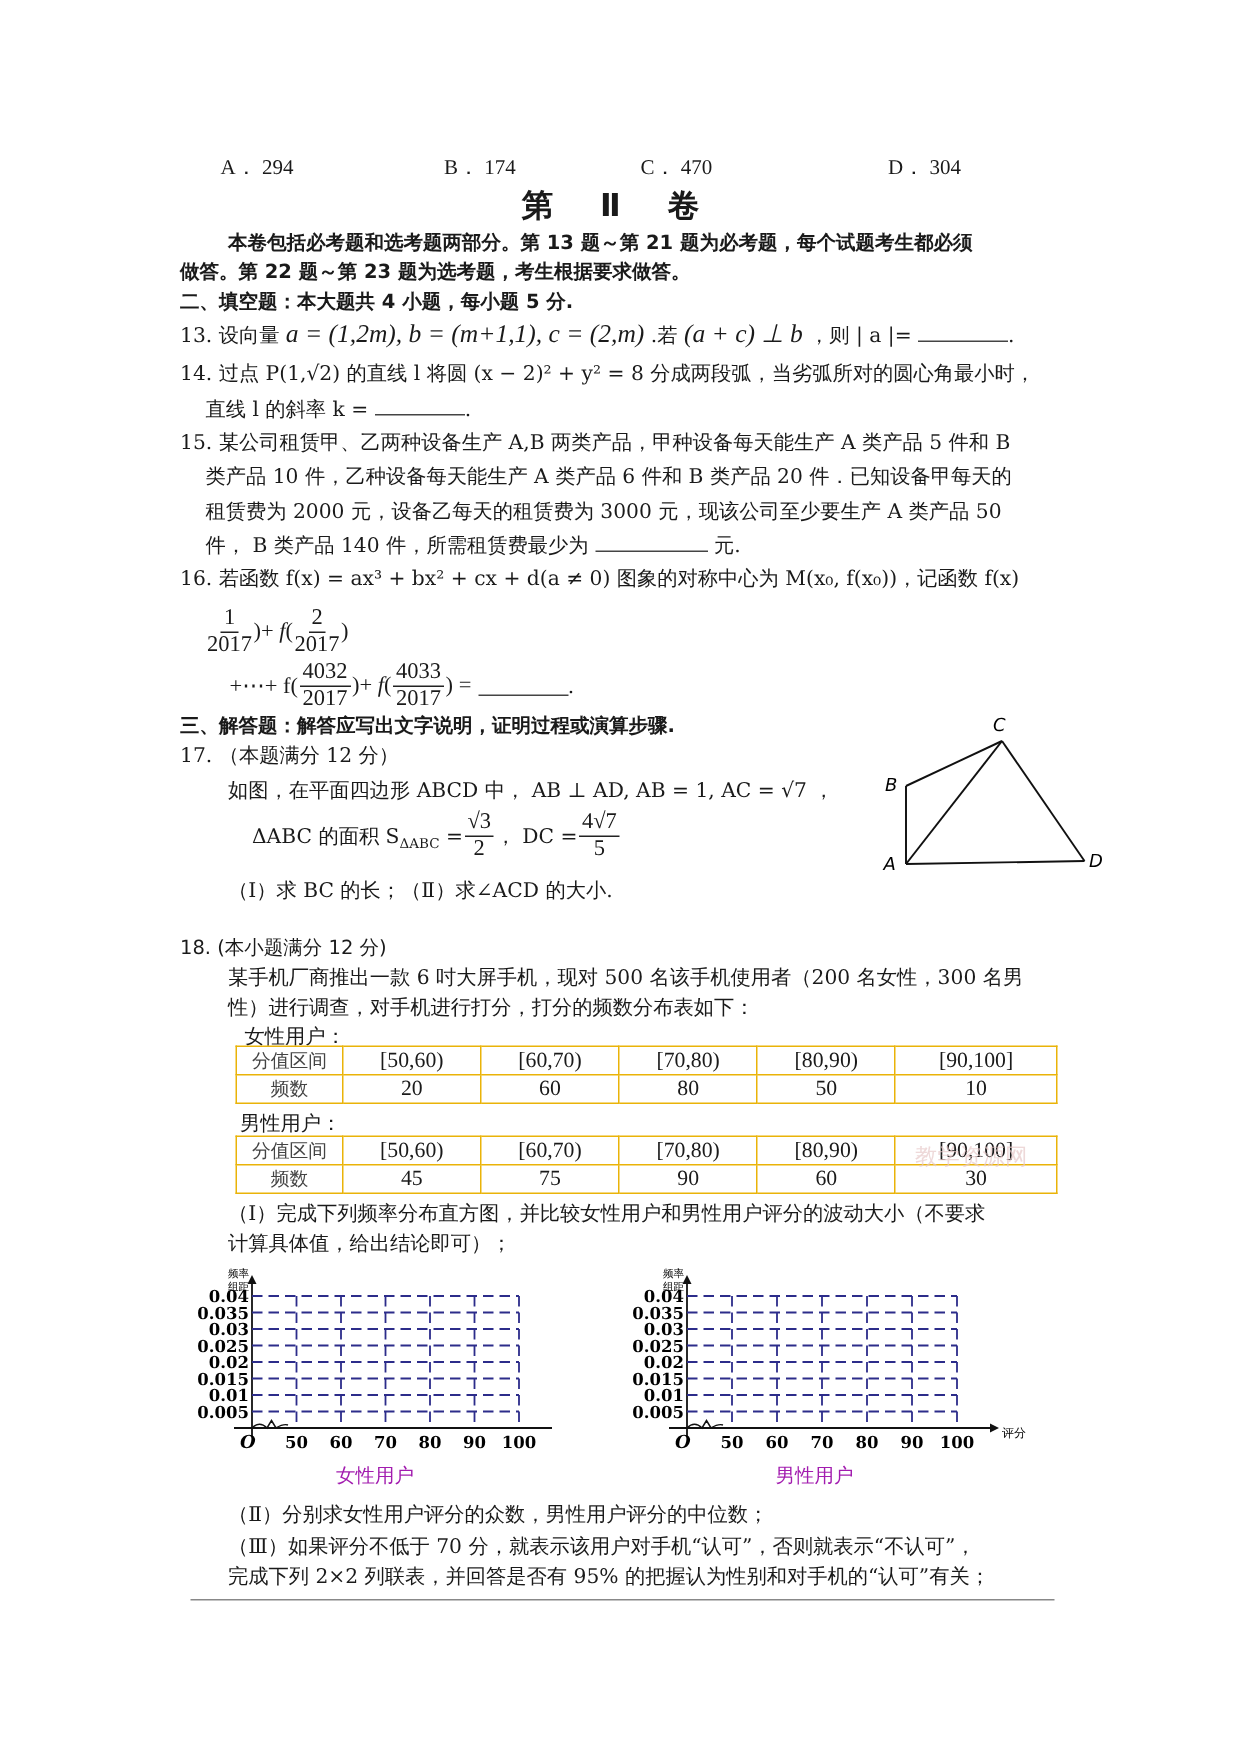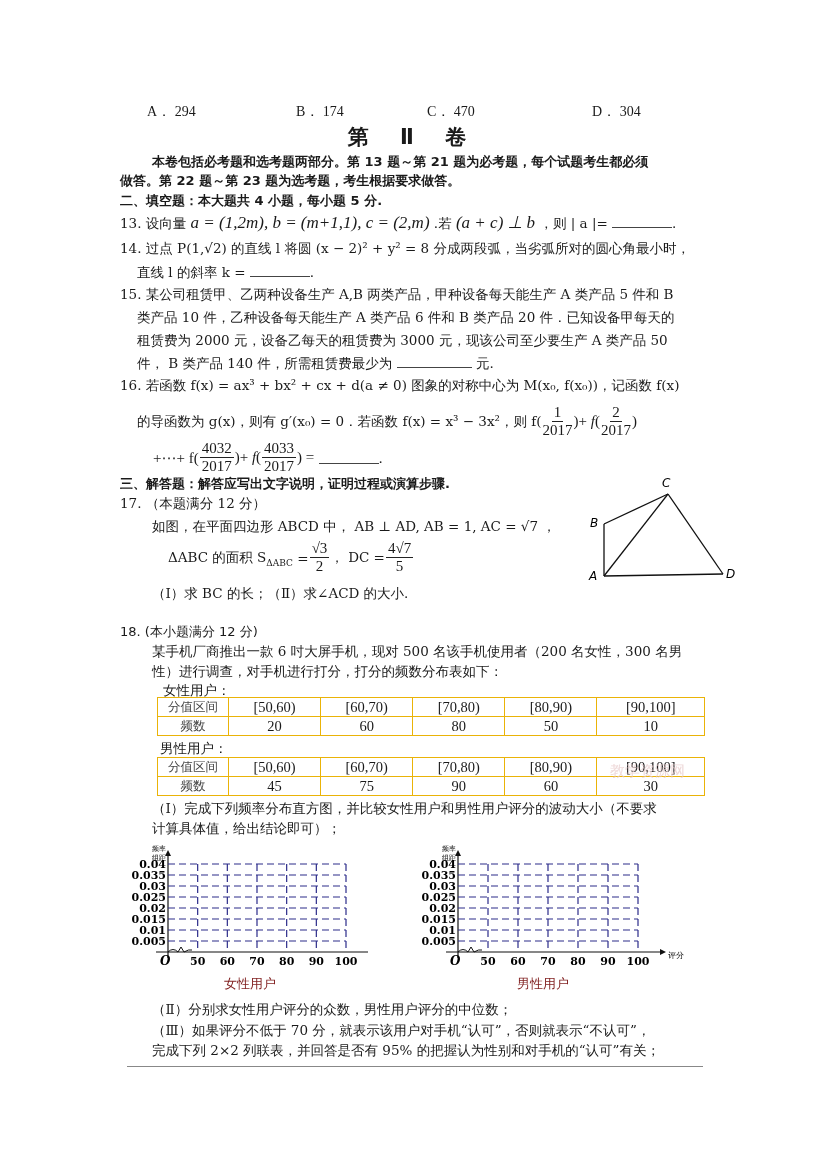--- a/index.html
+++ b/index.html
@@ -15,21 +15,21 @@
   .mn { font-family:"Liberation Serif",serif; font-size:15px; }
   sup, sub { font-size:9px; }
   .frac { display:inline-flex; flex-direction:column; align-items:center; vertical-align:middle;
           font-family:"Liberation Serif",serif; font-size:15px; line-height:17px; margin:0 1px; }
   .frac .num { border-bottom:1px solid #222; padding:0 2px; }
   .blank { display:inline-block; border-bottom:1px solid #444; width:60px; height:12px; }
   table.freq { position:absolute; border-collapse:collapse; font-family:"Liberation Serif",serif; }
   table.freq td { border:1px solid #eab308; text-align:center; height:18px; padding:0; font-size:14.5px; }
   table.freq td.hd { font-family:"DejaVu Sans",sans-serif; font-size:12.5px; color:#444; }
   .hr { position:absolute; left:127px; top:1066px; width:576px; height:1px; background:#888; }
-  .cap { font-size:13px; color:#7f1d1d; }
+  .cap { font-size:13px; color:#a21caf; }
   .wm { position:absolute; left:610px; top:762px; color:#e7c9c9; font-size:15px; opacity:0.7; }
 </style>
 </head>
 <body>
 
 <div class="abs opt" style="left:147px"><span>A．</span> <span>294</span></div>
 <div class="abs opt" style="left:296px"><span>B．</span> <span>174</span></div>
 <div class="abs opt" style="left:427px"><span>C．</span> <span>470</span></div>
 <div class="abs opt" style="left:592px"><span>D．</span> <span>304</span></div>
 
@@ -68,21 +68,20 @@
   <span>件， B 类产品 140 件，所需租赁费最少为</span>
   <span class="blank" style="width:75px"></span>
   <span>元.</span>
 </div>
 
 <div class="abs line" style="left:120px;top:377px">
   <span>16.</span>
   <span>若函数 f(x) = ax³ + bx² + cx + d(a ≠ 0) 图象的对称中心为 M(x₀, f(x₀))，记函数 f(x)</span>
 </div>
 <div class="abs line" style="left:137px;top:404px;display:flex;align-items:center">
-  <span>的导函数为 g(x)，则有 g′(x₀) = 0．若函数 f(x) = x³ − 3x²，则 f(</span>
   <span class="frac">
       <span class="num">1</span>
       <span>2017</span>
     </span>
   <span class="mn">)+ <i>f</i>(</span>
   <span class="frac">
       <span class="num">2</span>
       <span>2017</span>
     </span>
   <span class="mn">)</span>

